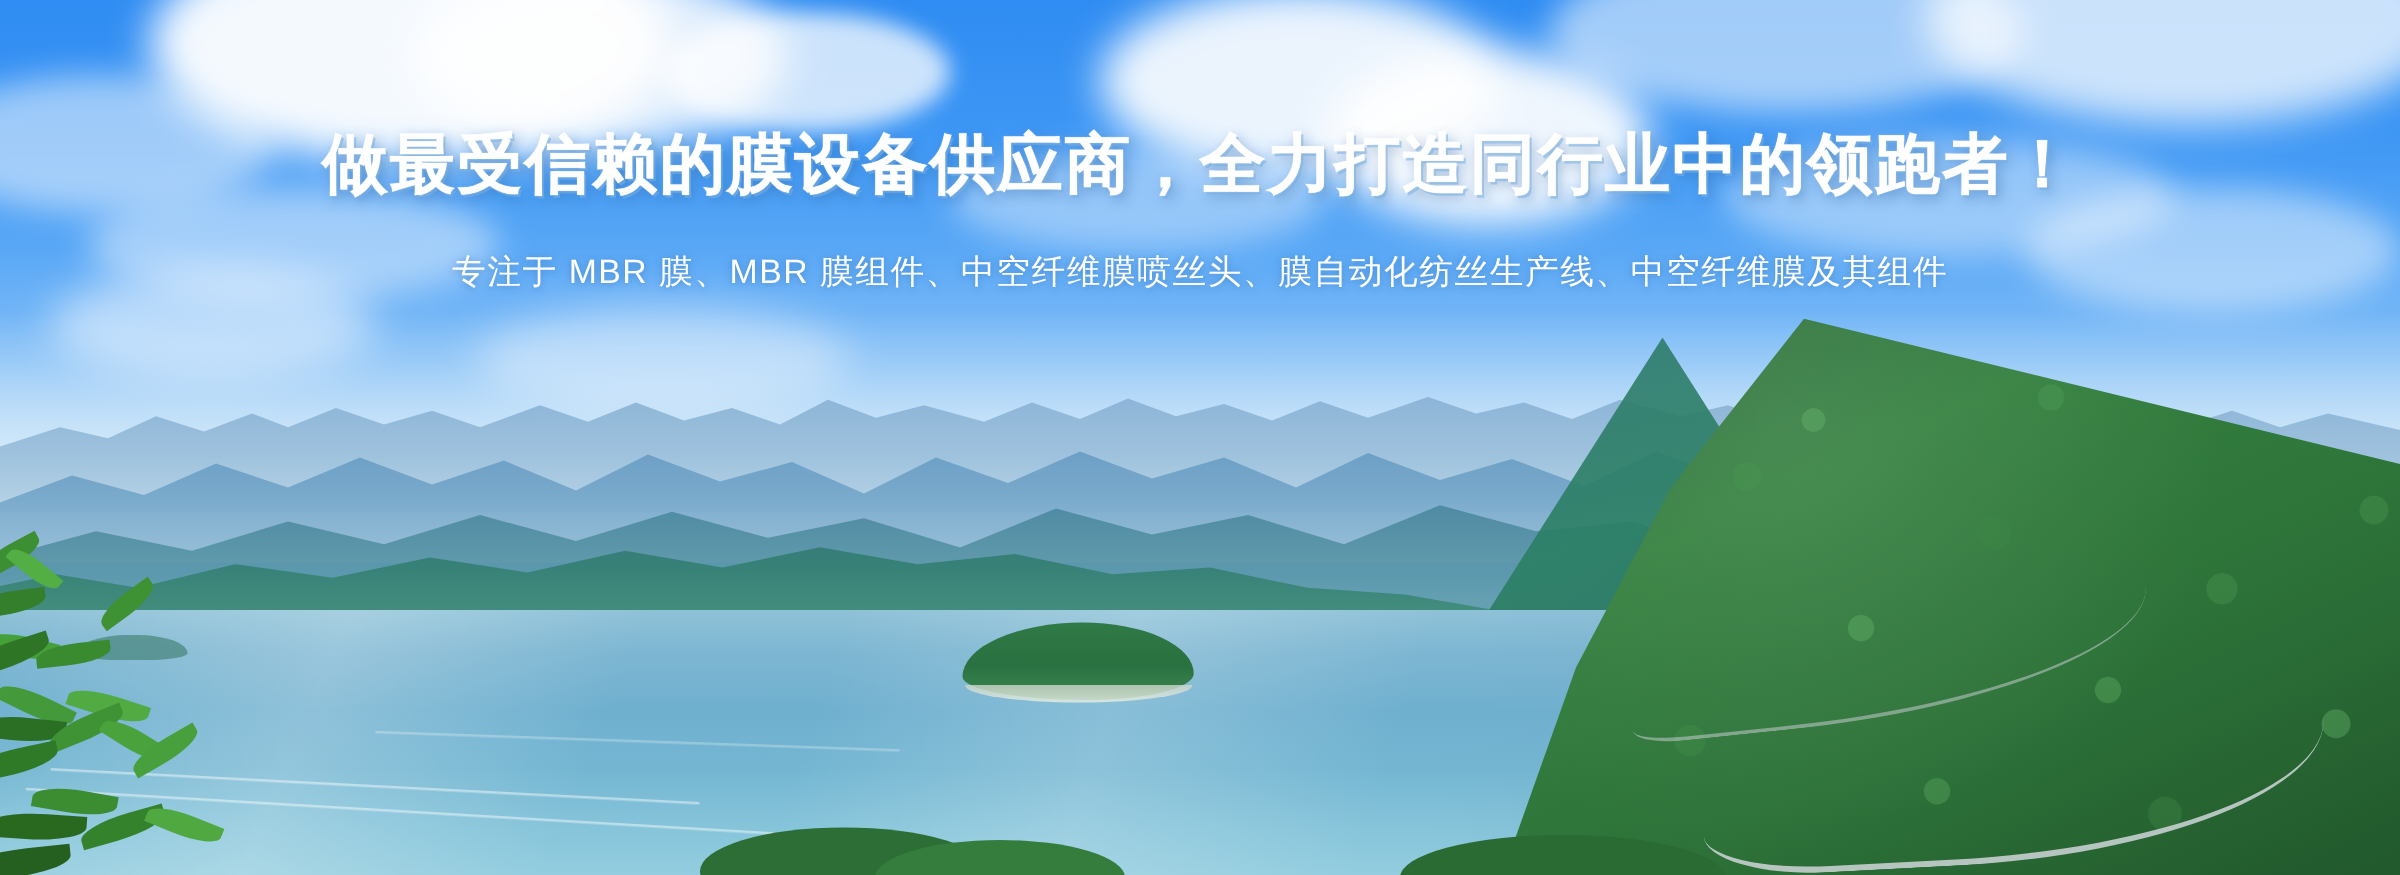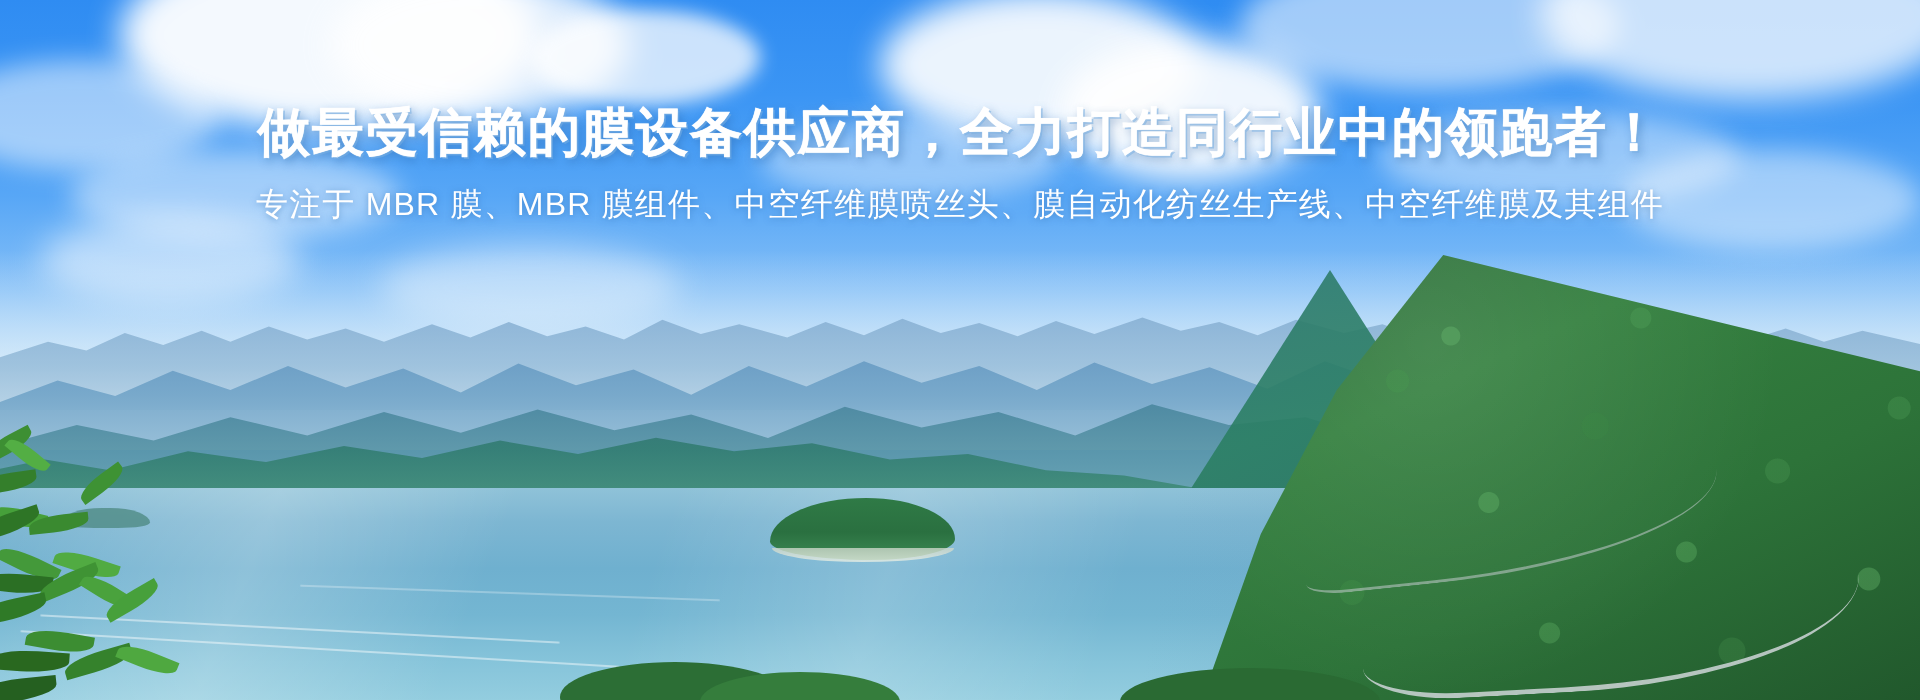--- a/index.html
+++ b/index.html
@@ -191,22 +191,22 @@
     margin-top:104px;
     font-size:52px; font-weight:bold; color:#ffffff; letter-spacing:2px;
     line-height:1.1; white-space:nowrap;
     text-shadow:
       0 0 1px rgba(255,255,255,.9),
       2px 2px 0 rgba(120,175,225,.55),
       3px 4px 10px rgba(40,95,160,.45);
     -webkit-text-stroke:0.6px rgba(255,255,255,.7);
   }
   .subhead{
-    margin-top:22px;
-    font-size:32px; color:#ffffff; letter-spacing:1.2px;
+    margin-top:38px;
+    font-size:27px; color:#ffffff; letter-spacing:1.2px;
     white-space:nowrap;
     text-shadow:0 1px 6px rgba(50,110,175,.55);
   }
   .tagbox{
     margin-top:30px;
     border:1.5px solid rgba(255,255,255,.92);
     padding:13px 34px;
     font-size:20px; color:#ffffff; letter-spacing:1.5px;
     white-space:nowrap;
     text-shadow:0 1px 5px rgba(50,110,175,.5);

